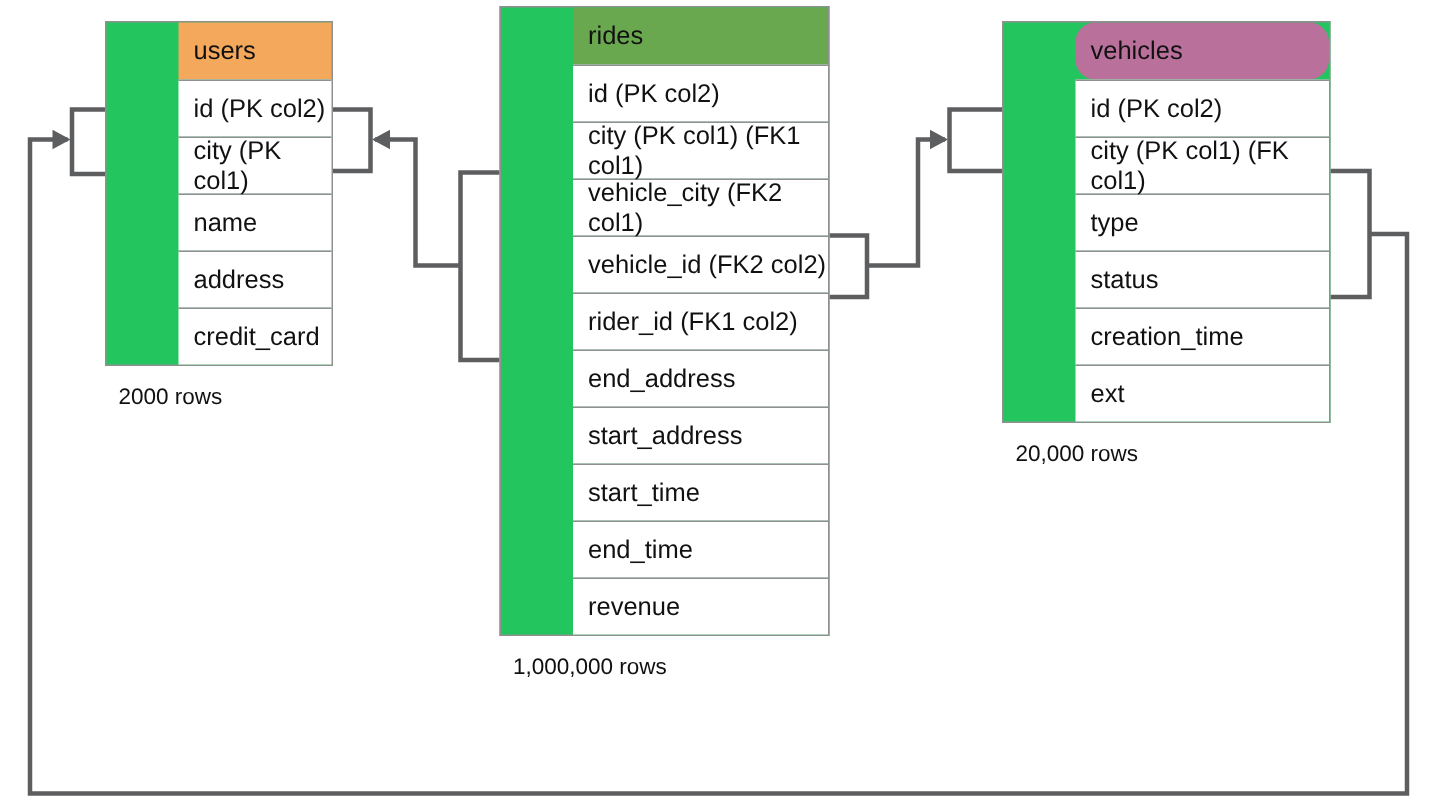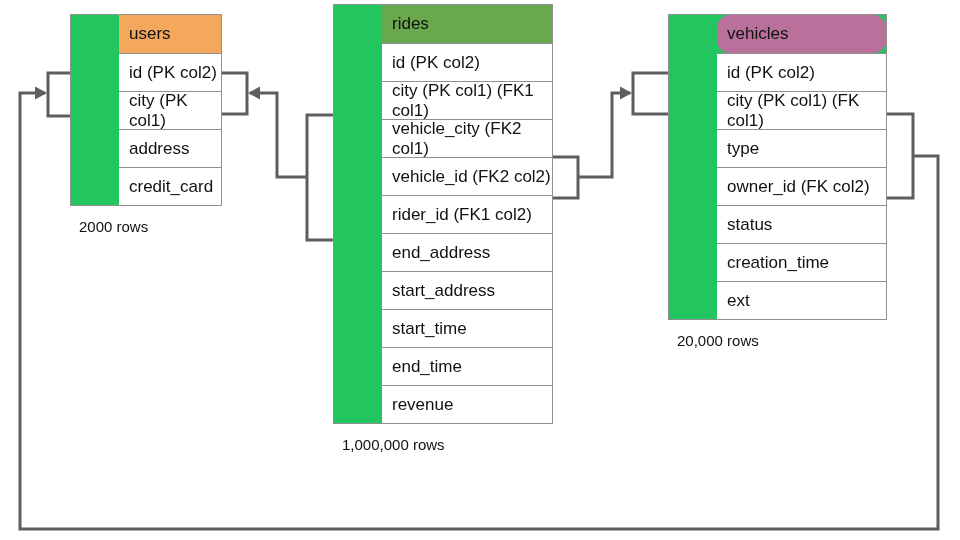--- a/index.html
+++ b/index.html
@@ -88,20 +88,21 @@
       <polygon points="47,93 35,86.5 35,99.5"></polygon>
     </g>
   </svg>
 
   <div class="db-table t-users">
     <div class="tbl-box">
       <div class="tbl-header" style="background-color: rgb(243, 168, 92);">users</div>
       <div>
           <div class="cell">id (PK col2)</div>
           <div class="cell">city (PK col1)</div>
+          <div class="cell">name</div>
           <div class="cell">address</div>
           <div class="cell">credit_card</div>
         </div>
     </div>
     <div class="tbl-caption">2000 rows</div>
   </div>
 
   <div class="db-table t-rides">
     <div class="tbl-box">
       <div class="tbl-header" style="background-color: rgb(106, 168, 79);">rides</div>
@@ -121,21 +122,20 @@
     <div class="tbl-caption">1,000,000 rows</div>
   </div>
 
   <div class="db-table t-vehicles">
     <div class="tbl-box">
       <div class="tbl-header" style="background-color: rgb(185, 113, 156); border-radius: 13px;">vehicles</div>
       <div>
           <div class="cell">id (PK col2)</div>
           <div class="cell">city (PK col1) (FK col1)</div>
           <div class="cell">type</div>
-          <div class="cell">owner_id (FK col2)</div>
           <div class="cell">status</div>
           <div class="cell">creation_time</div>
           <div class="cell">ext</div>
         </div>
     </div>
     <div class="tbl-caption">20,000 rows</div>
   </div>
 
 </div>
 

